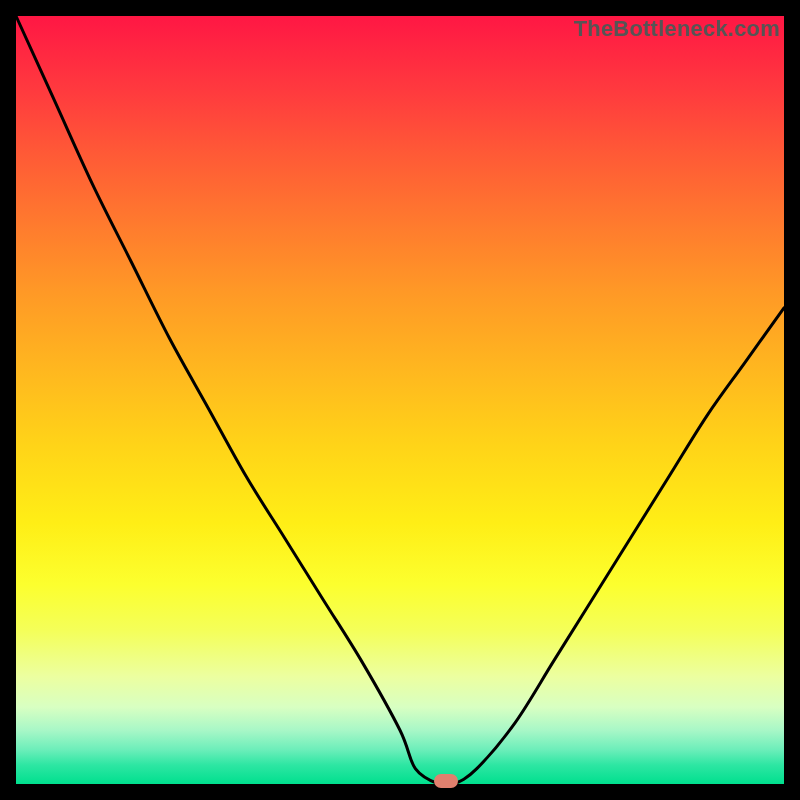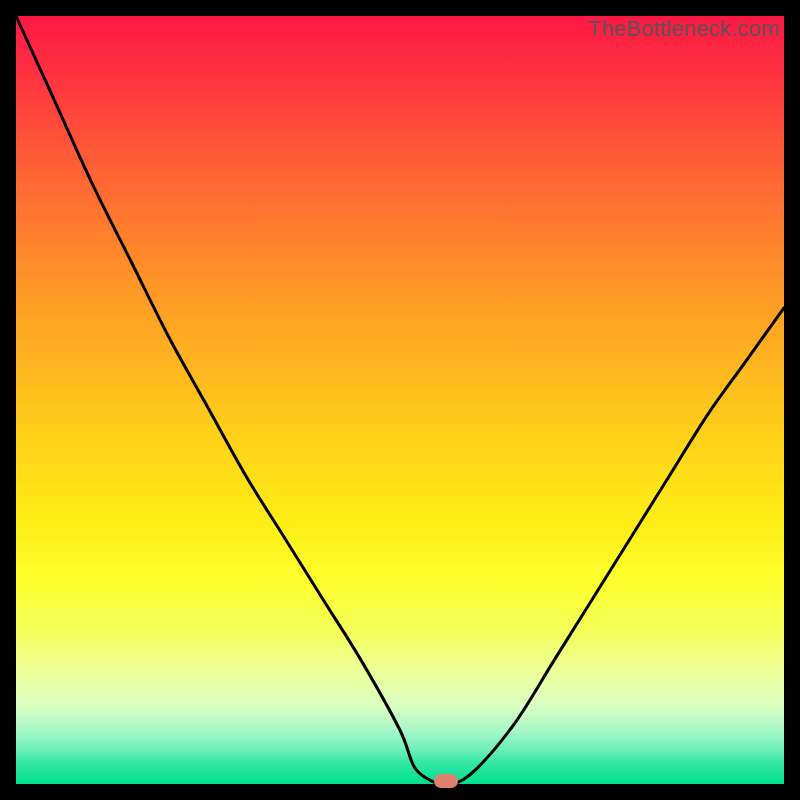--- a/index.html
+++ b/index.html
@@ -42,21 +42,21 @@
       #2ee6a3 97.5%,
       #00e08e 100%
     );
   }
   .watermark {
     position: absolute;
     top: 0px;
     right: 4px;
     font-family: Arial, Helvetica, sans-serif;
     font-size: 22px;
-    font-weight: 400;
+    font-weight: 700;
     color: #555555;
     letter-spacing: 0.2px;
     user-select: none;
   }
   svg.curve {
     position: absolute;
     left: 0;
     top: 0;
     width: 768px;
     height: 768px;

